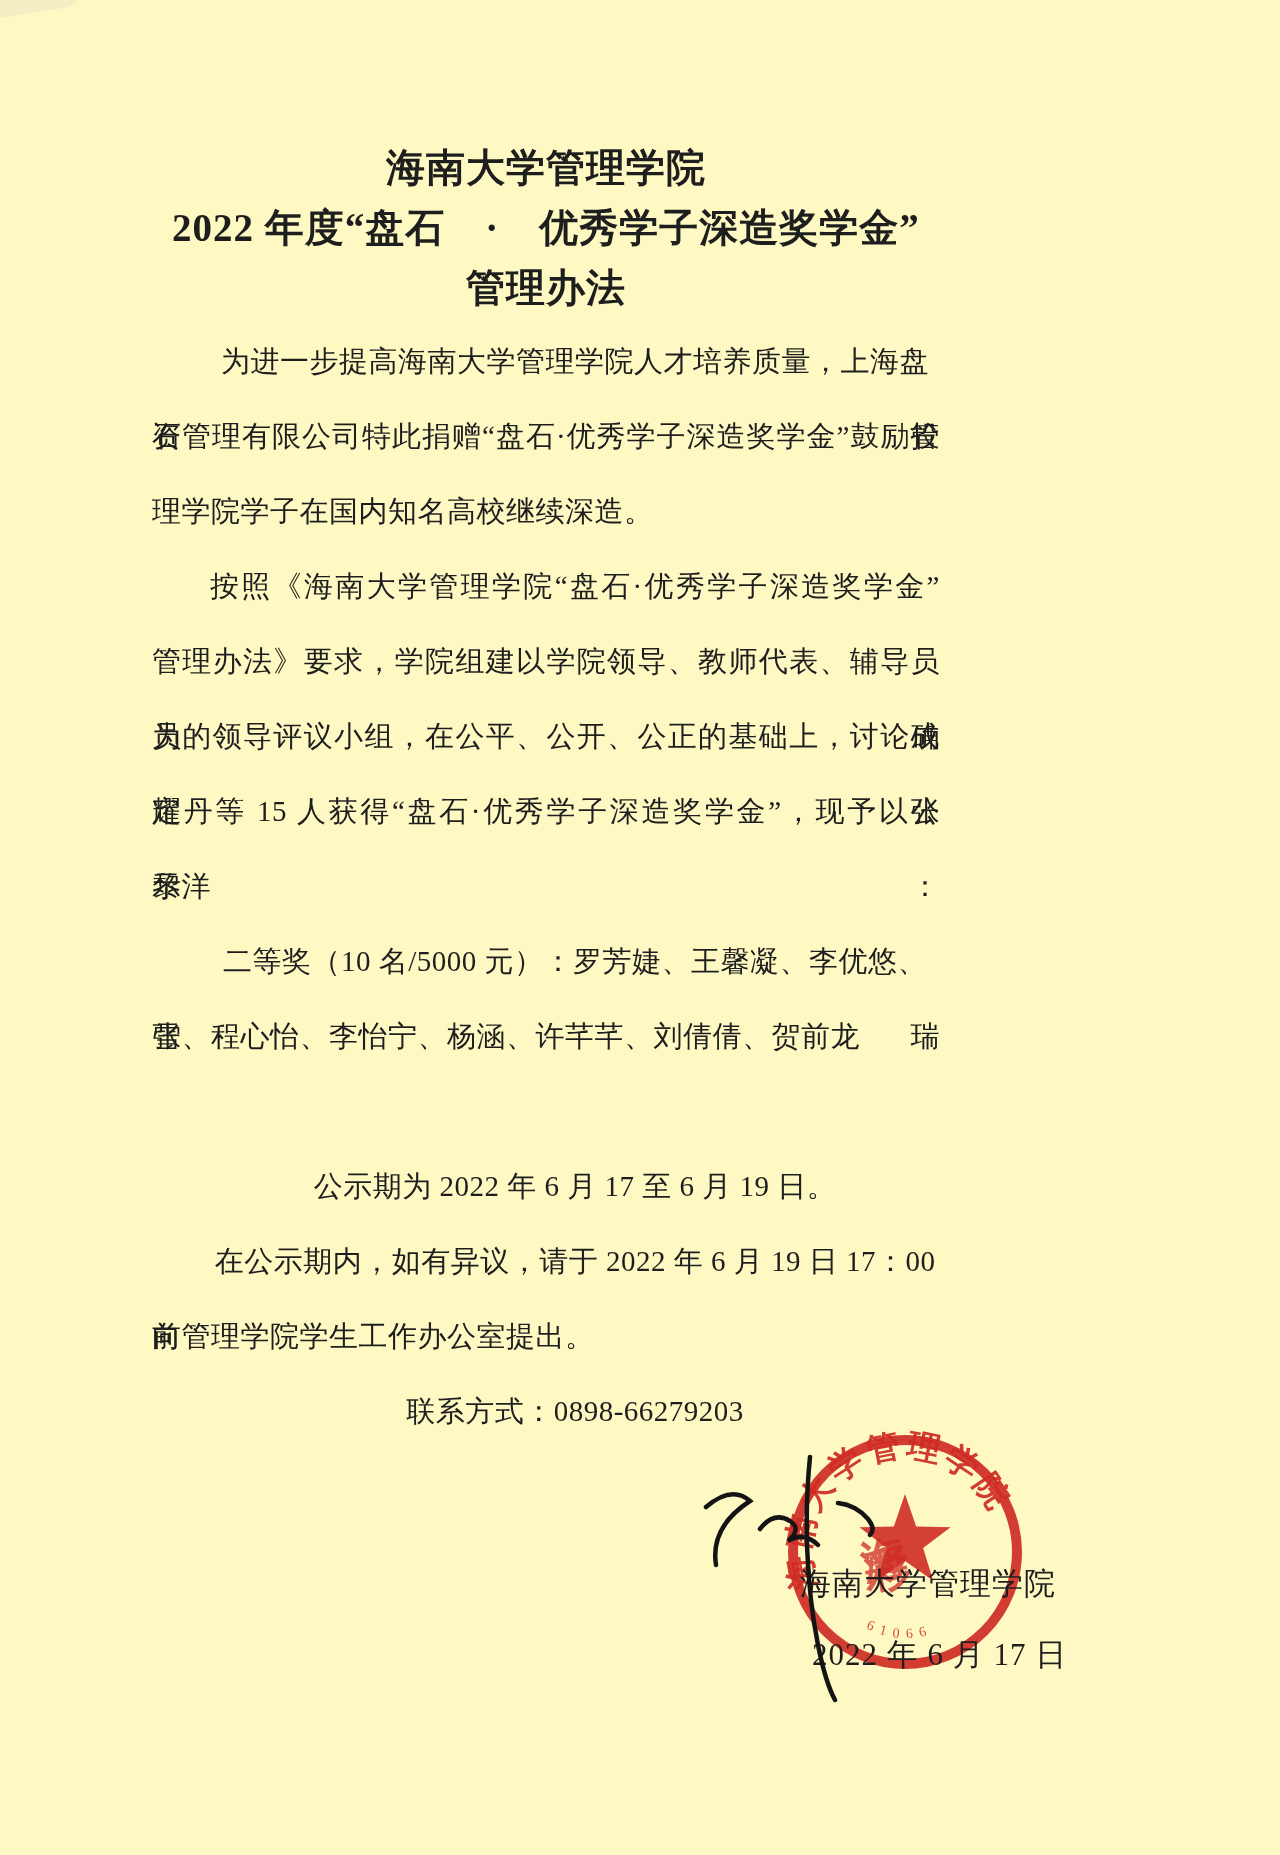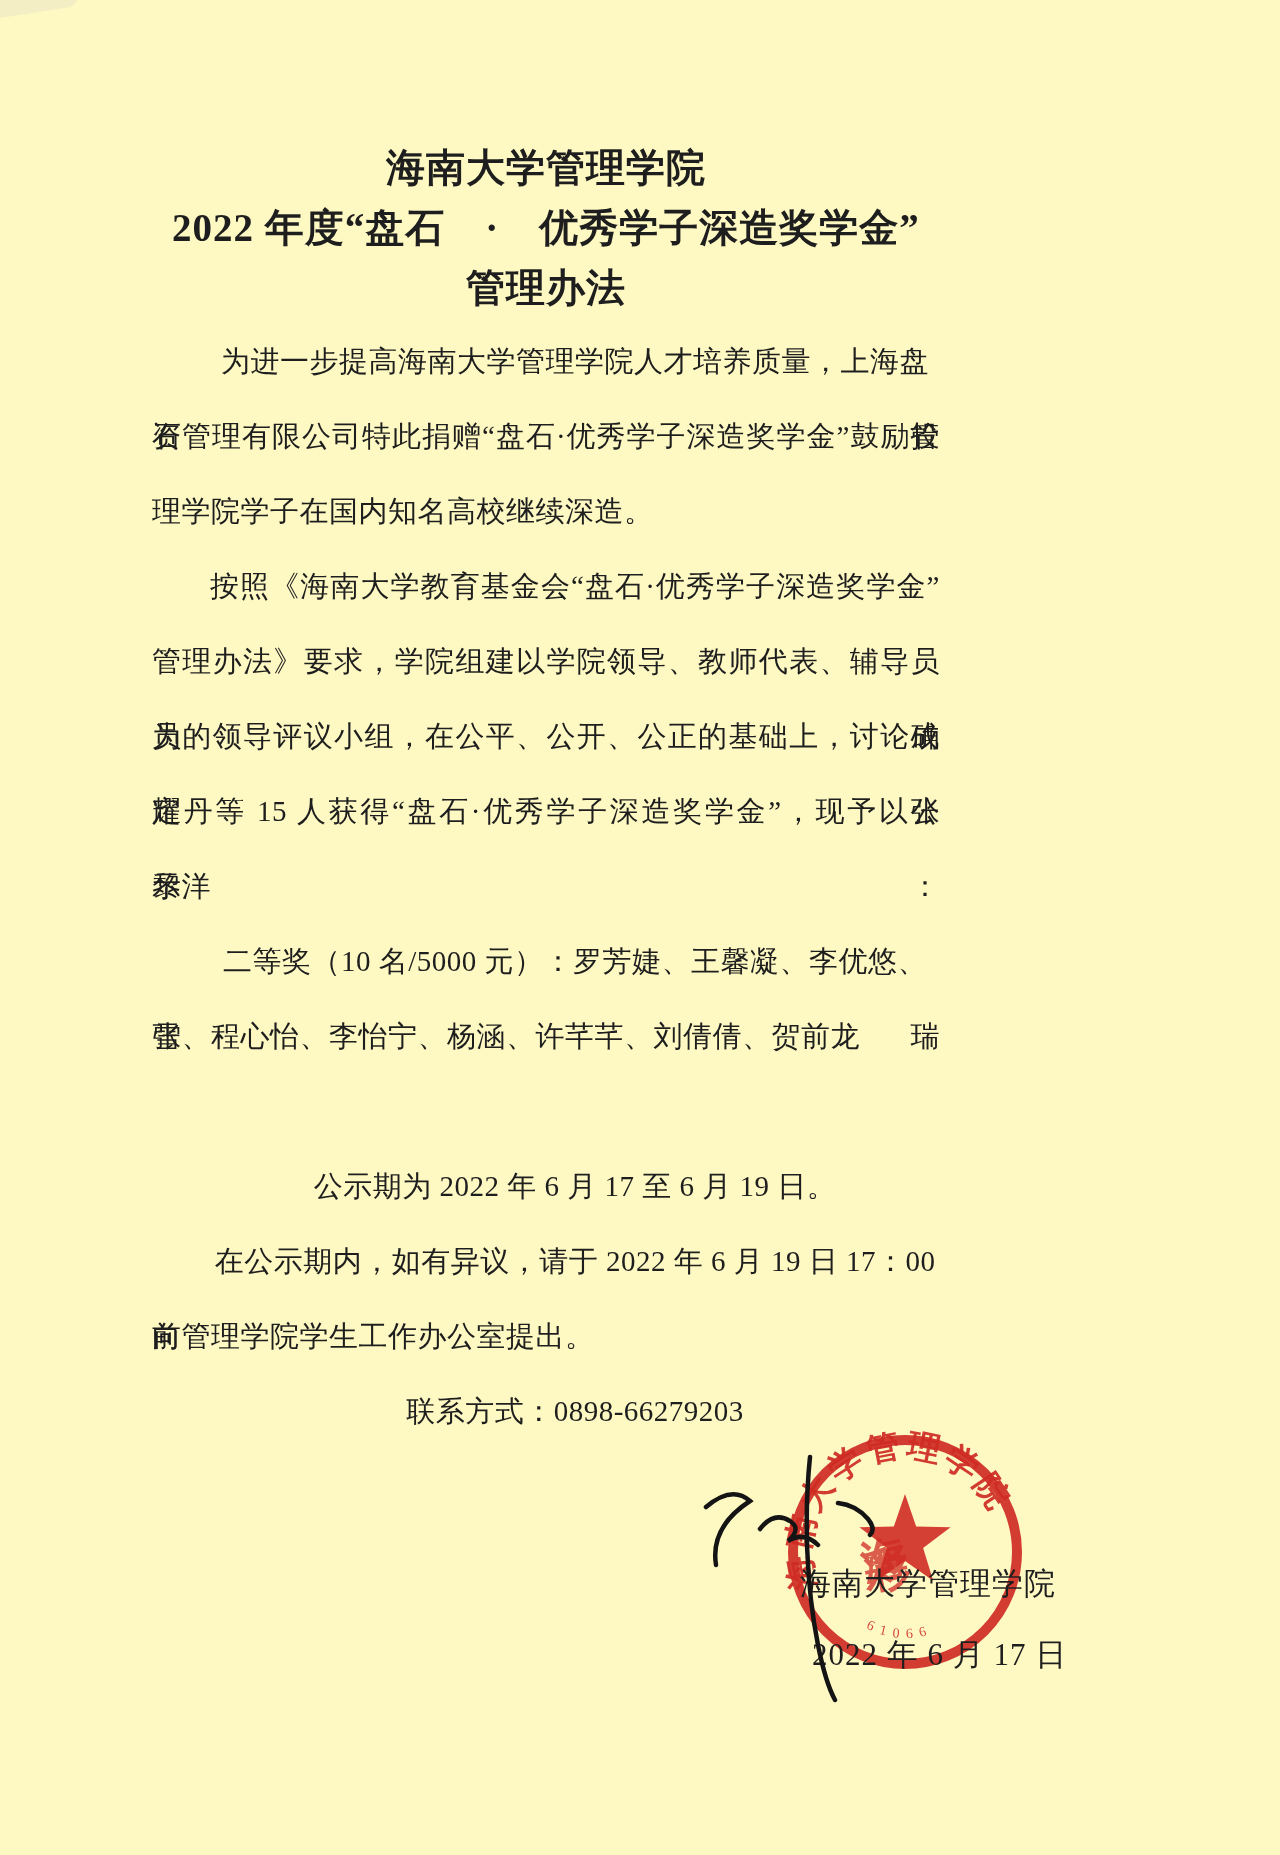--- a/index.html
+++ b/index.html
@@ -110,21 +110,21 @@
     <div class="title-block">
       <div class="title-line">海南大学管理学院</div>
       <div class="title-line">2022 年度“盘石　·　优秀学子深造奖学金”</div>
       <div class="title-line">管理办法</div>
     </div>
 
     <div class="body-block" id="body-lines">
         <div class="line indent fill">为进一步提高海南大学管理学院人才培养质量，上海盘石投</div>
         <div class="line fill">资管理有限公司特此捐赠“盘石·优秀学子深造奖学金”鼓励管</div>
         <div class="line">理学院学子在国内知名高校继续深造。</div>
-        <div class="line indent fill">按照《海南大学教育基金会“盘石·优秀学子深造奖学金”</div>
+        <div class="line indent fill">按照《海南大学管理学院“盘石·优秀学子深造奖学金”</div>
         <div class="line fill">管理办法》要求，学院组建以学院领导、教师代表、辅导员为成</div>
         <div class="line fill">员的领导评议小组，在公平、公开、公正的基础上，讨论确定张</div>
         <div class="line fill">耀丹等 15 人获得“盘石·优秀学子深造奖学金”，现予以公示：</div>
         <div class="line">黎洋</div>
         <div class="line indent fill">二等奖（10 名/5000 元）：罗芳婕、王馨凝、李优悠、张瑞</div>
         <div class="line">雪、程心怡、李怡宁、杨涵、许芊芊、刘倩倩、贺前龙</div>
         <div class="line blank"></div>
         <div class="line indent">公示期为 2022 年 6 月 17 至 6 月 19 日。</div>
         <div class="line indent fill">在公示期内，如有异议，请于 2022 年 6 月 19 日 17：00 前</div>
         <div class="line">向管理学院学生工作办公室提出。</div>

